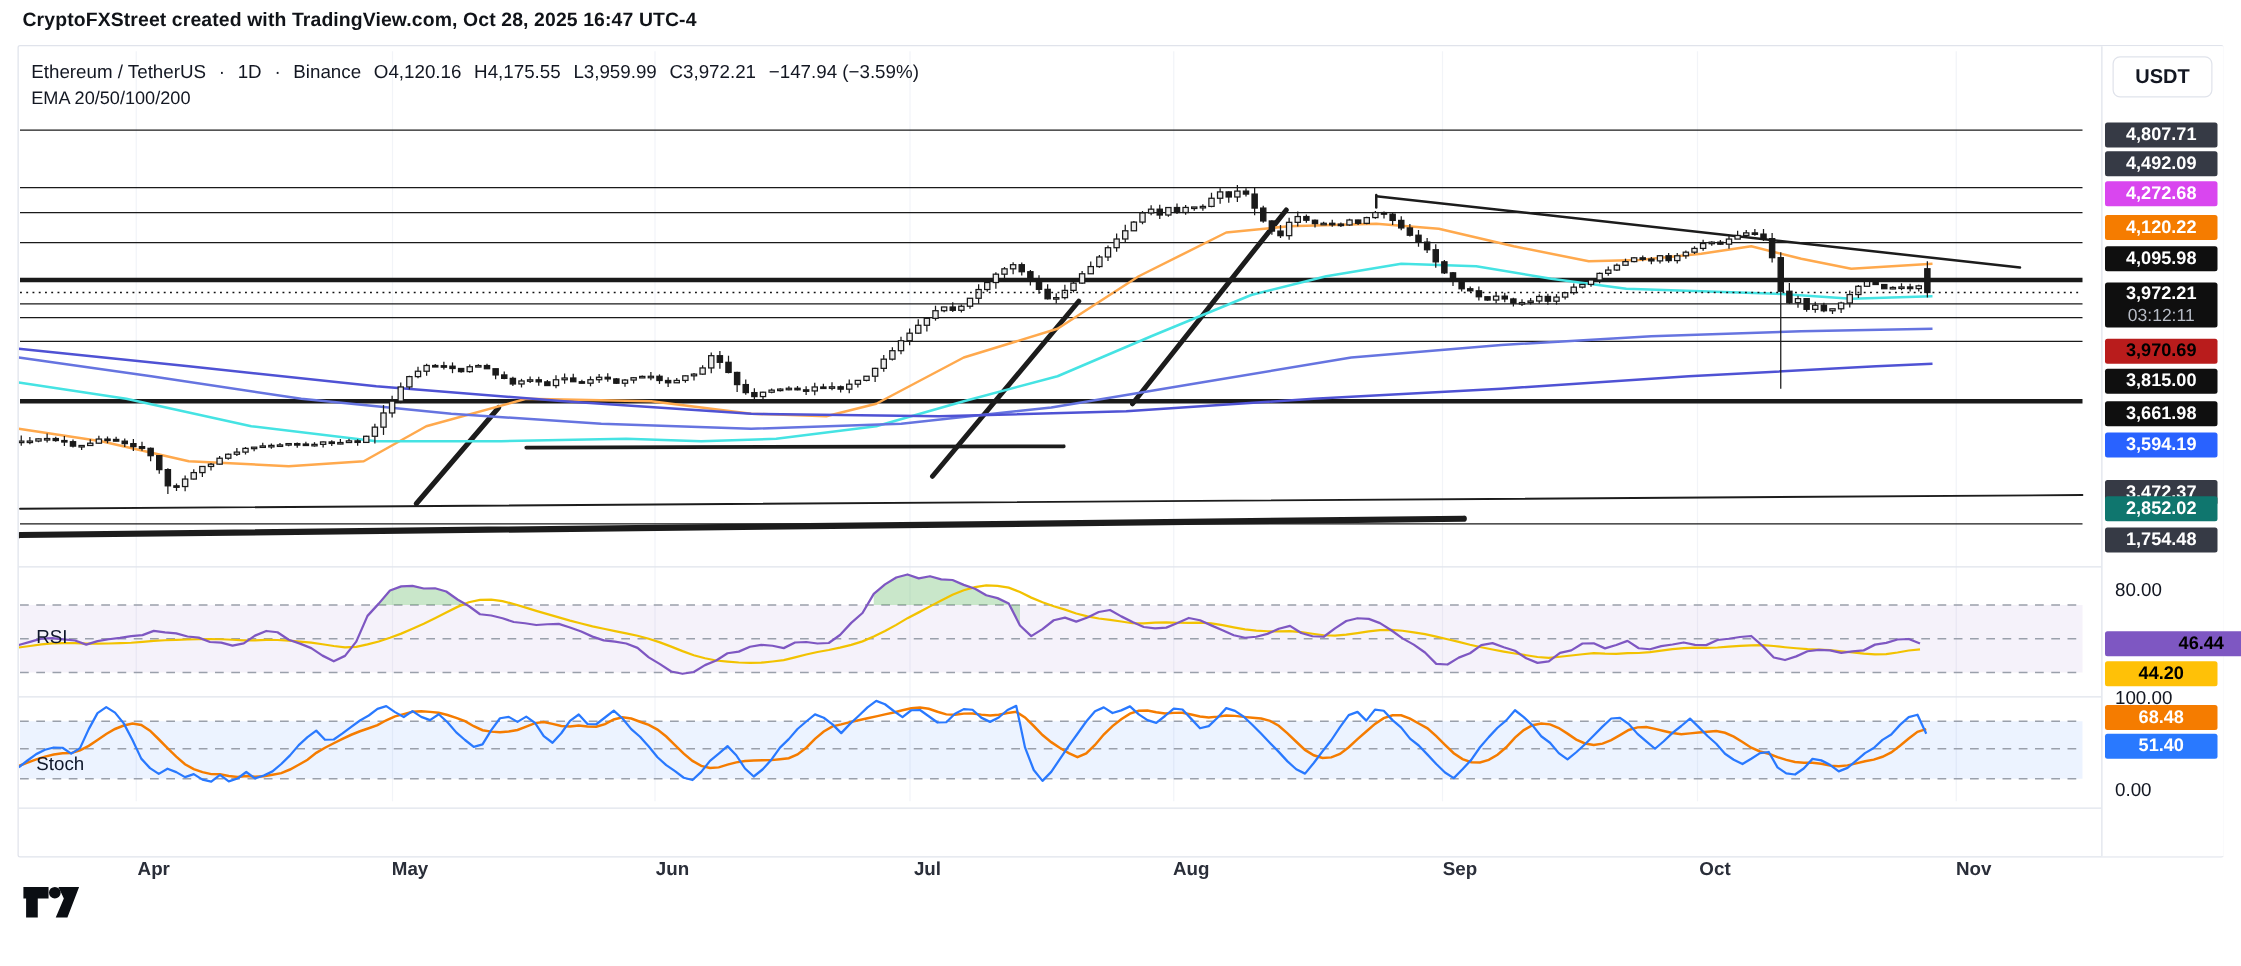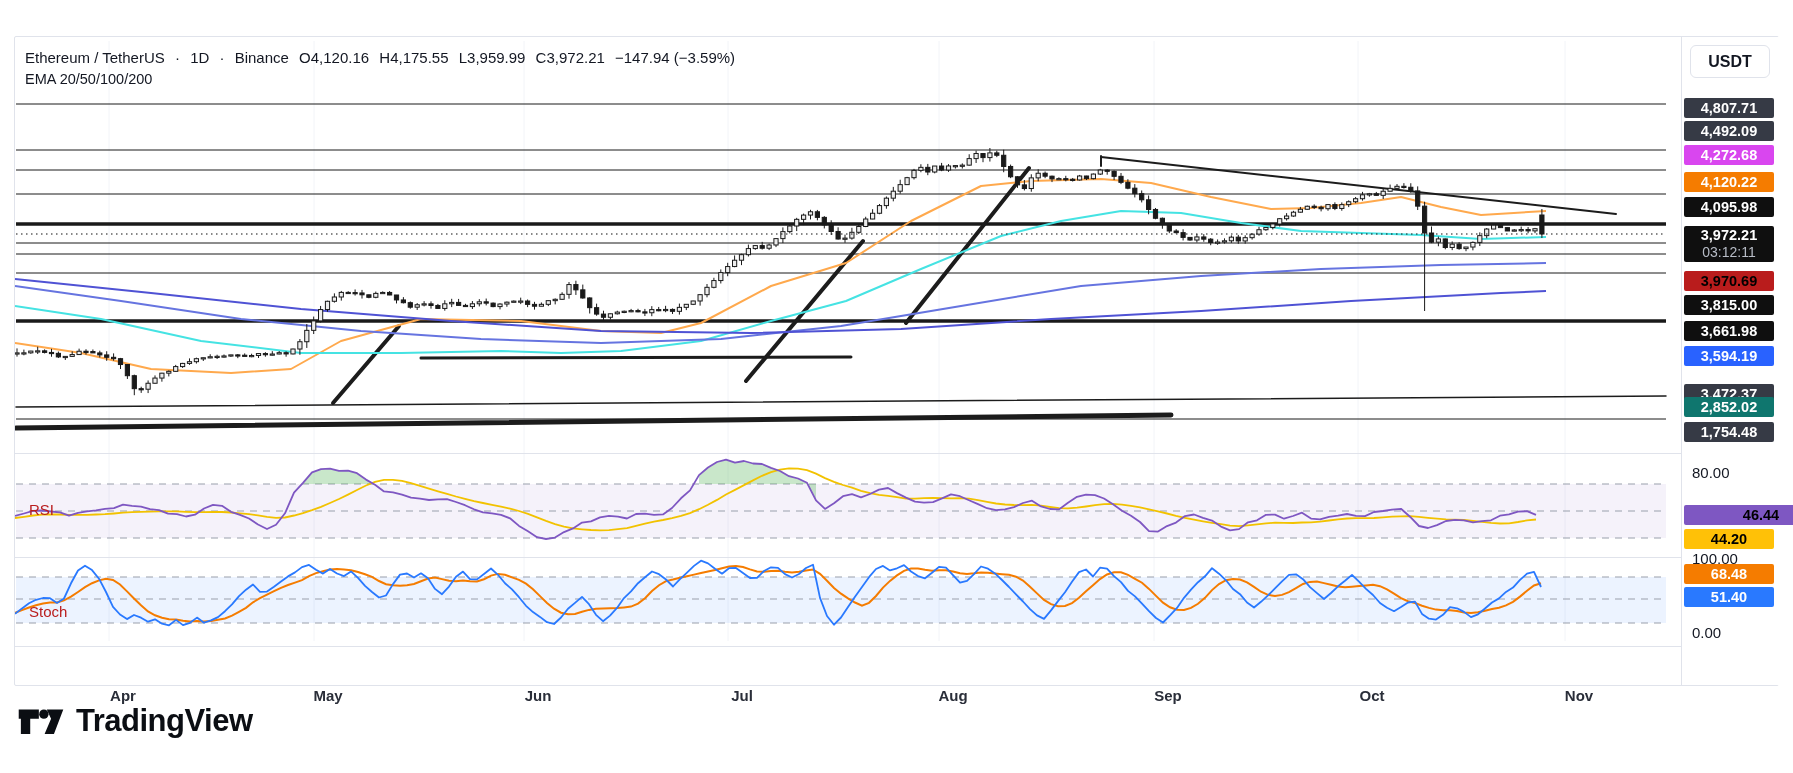--- a/index.html
+++ b/index.html
@@ -12,28 +12,29 @@
   .legend .sym{font-weight:500;}
   .legend2{position:absolute;left:10px;top:34px;font-size:14.5px;color:#131722;z-index:5;}
   .axis{position:absolute;left:1666px;top:0;width:97px;height:648px;background:#fff;border-left:1px solid #e0e3eb;}
   .usdt-btn{position:absolute;left:8px;top:8px;width:78px;height:31px;border:1px solid #e0e3eb;border-radius:6px;display:flex;align-items:center;justify-content:center;font-size:16px;font-weight:600;color:#131722;background:#fff;cursor:pointer;text-align:center;}
   .pbadge{position:absolute;left:2px;width:90px;height:20px;border-radius:2px;display:flex;align-items:center;justify-content:center;font-size:14.5px;font-weight:600;z-index:3;}
   .pbadge.two{height:36px;flex-direction:column;line-height:17px;}
   .pbadge .sub{font-weight:500;font-size:14px;color:#b7bcc6;}
   .ptick{position:absolute;left:10px;font-size:15px;color:#131722;z-index:2;}
   .pane-sep{position:absolute;left:0;width:1763px;height:1px;background:#e0e3eb;}
   .month{position:absolute;top:650px;font-size:15px;font-weight:600;color:#2a2e39;transform:translateX(-50%);}
-  .pane-label{position:absolute;left:14px;font-size:15px;font-weight:500;color:#b91c1c;z-index:4;}
+  .pane-label{position:absolute;left:14px;font-size:15px;font-weight:500;color:#0f172a;z-index:4;}
   .logo{position:absolute;left:18px;top:700px;display:flex;align-items:center;gap:12px;}
   .logo-text{font-size:31px;font-weight:800;color:#0b0e13;letter-spacing:-.5px;}
 </style>
 </head>
 <body>
 <div id="stage">
 
+  <div class="credit">CryptoFXStreet created with TradingView.com, Oct 28, 2025 16:47 UTC-4</div>
 
   <div id="widget">
     <svg id="plot" width="1765" height="648">
         <defs>
           <clipPath id="clip-main">
             <rect x="0" y="4" width="1652" height="412"></rect>
           </clipPath>
           <clipPath id="clip-rsi">
             <rect x="0" y="419" width="1652" height="98"></rect>
           </clipPath>
@@ -632,15 +633,14 @@
         <div class="month" style="left: 1564px;">Nov</div>
       </div>
   </div>
 
   <div class="logo">
     <svg width="46" height="42" viewBox="0 0 64 44">
       <path d="M1,6 H29 V19 H17 V40 H4 V19 H1 Z" fill="#0b0e13"></path>
       <circle cx="36" cy="12.5" r="6.5" fill="#0b0e13"></circle>
       <path d="M40,6 H63 L50,40 H37 L46,19 Z" fill="#0b0e13"></path>
     </svg>
-    <span class="logo-text">TradingView</span>
   </div>
 </div>
 
 </body></html>

